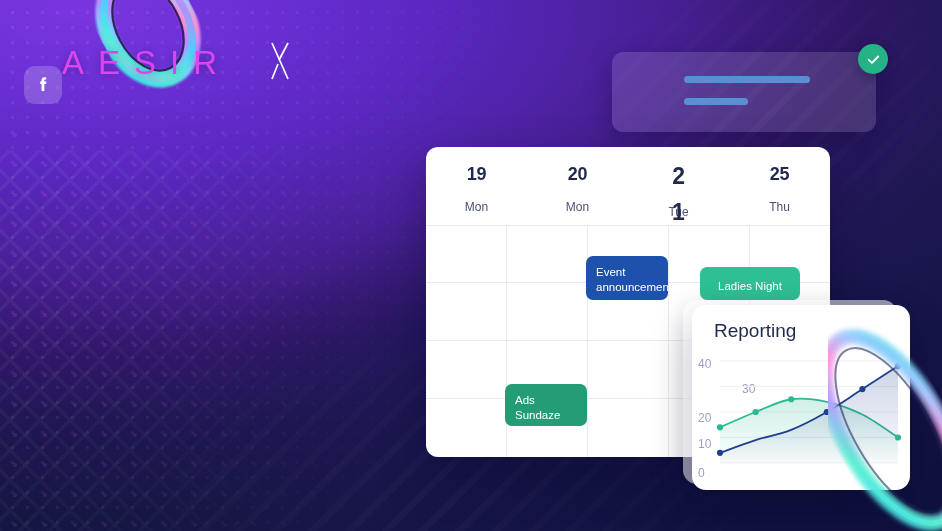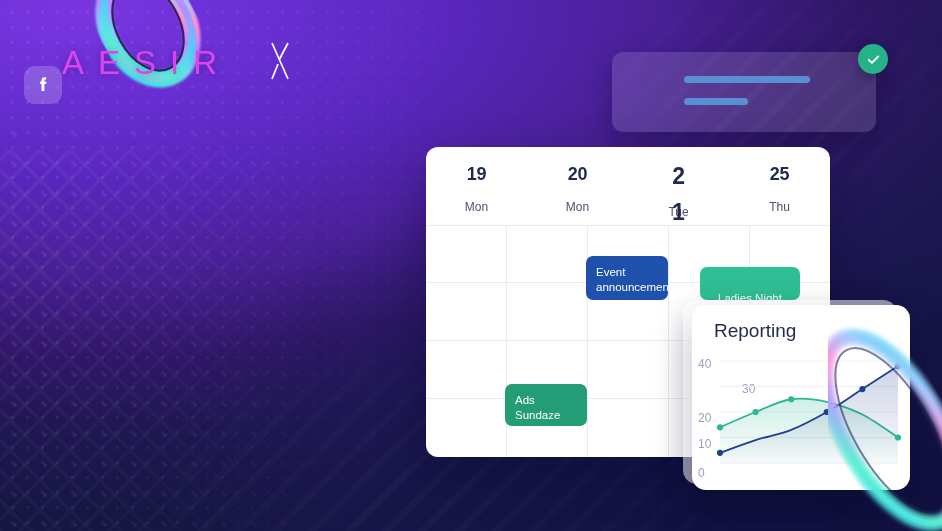--- a/index.html
+++ b/index.html
@@ -121,21 +121,21 @@
   }
   .cal-grid { position:relative; height:232px; display:flex; }
   .cal-col { flex:1; border-left:1px solid #e9ebf2; border-top:1px solid #e9ebf2; }
   .cal-col:first-child { border-left:none; }
   .cal-rows { position:absolute; inset:0; pointer-events:none; }
   .cal-rowline { position:absolute; left:0; right:0; height:1px; background:#e9ebf2; }
 
   .event { position:absolute; border-radius:7px; padding:9px 10px 0 10px; color:#fff;
            font-size:11.5px; line-height:15px; overflow:hidden; }
   .ev-announce { left:586px; top:256px; width:82px; height:44px; background:#1e51ac; }
-  .ev-ladies   { left:700px; top:267px; width:100px; height:33px; background:#2fbf95; text-align:center; padding-top:24px; }
+  .ev-ladies   { left:700px; top:267px; width:100px; height:33px; background:#2fbf95; text-align:center; padding-top:12px; }
   .ev-ads      { left:505px; top:384px; width:82px; height:42px; background:#249c76; }
 
   
   .report-ghost {
     position:absolute; left:683px; top:300px; width:214px; height:184px;
     background:rgba(255,255,255,.55); border-radius:14px;
     box-shadow:0 10px 26px rgba(8,6,45,.14);
   }
   .report {
     position:absolute; left:692px; top:305px; width:218px; height:185px;

